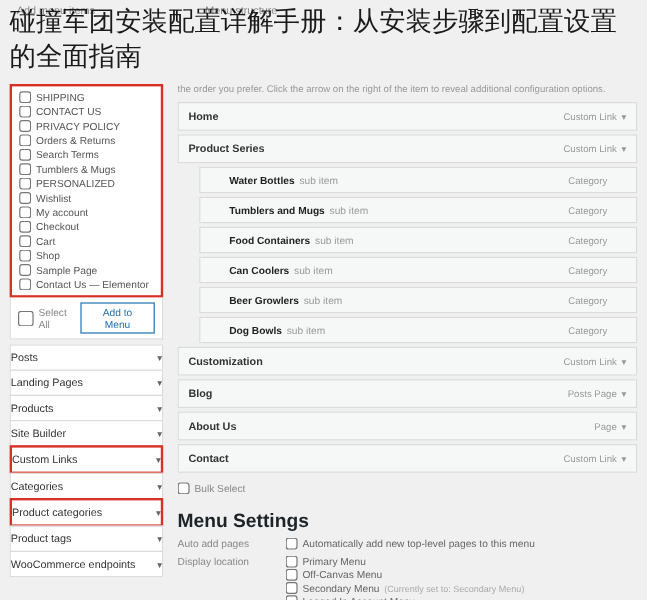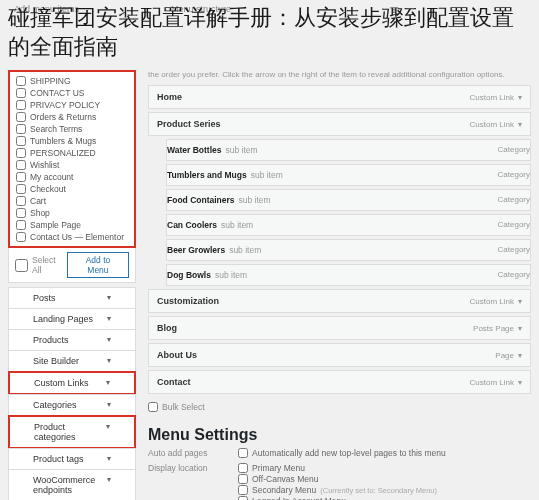--- a/index.html
+++ b/index.html
@@ -10,28 +10,28 @@
 .container{display:flex;gap:12px;padding:4px 8px 8px 8px;margin-top:48px}
 .left-col{width:128px;flex-shrink:0}
 .right-col{flex:1;min-width:0}
 .checkbox-list{border:2px solid #d93025;padding:3px 6px;background:#fff}
 .cb-row{display:flex;align-items:center;gap:4px;padding:1px 0;font-size:8.5px;color:#555}
 .cb-row input{width:10px;height:10px}
 .select-all-row{display:flex;align-items:center;justify-content:flex-end;padding:4px 6px;background:#fff;border:1px solid #dcdcde;border-top:none}
 .select-all-row label{display:flex;align-items:center;gap:4px;font-size:8.5px;color:#888}
 .add-btn{border:1px solid #2271b1;color:#2271b1;background:#fff;padding:2px 6px;font-size:8.5px;cursor:pointer}
 .accordion{margin-top:4px}
-.acc-item{background:#fff;border:1px solid #dcdcde;padding:5px 24px;display:flex;justify-content:space-between;align-items:flex-start;font-size:9px;color:#333;margin-bottom:-1px;cursor:pointer}
+.acc-item{background:#fff;border:1px solid #dcdcde;padding:5px 0;display:flex;justify-content:space-between;align-items:center;font-size:9px;color:#333;margin-bottom:-1px;cursor:pointer}
 .acc-item.red{border:2px solid #d93025}
 .chev{font-size:8px;color:#666}
 .instruction{font-size:8px;color:#999;margin-bottom:6px;white-space:nowrap;overflow:hidden}
 .menu-item{background:#f6f7f7;border:1px solid #dcdcde;padding:6px 8px;display:flex;justify-content:space-between;align-items:center;margin-bottom:3px;font-size:9px;color:#333}
 .menu-item .type{color:#999;font-size:8px;display:flex;align-items:center;gap:4px}
 .sub-items{margin-left:18px}
-.sub-item{background:#f6f7f7;border:1px solid #dcdcde;padding:5px 0;display:flex;justify-content:space-between;align-items:flex-start;margin-bottom:3px;font-size:8.5px}
+.sub-item{background:#f6f7f7;border:1px solid #dcdcde;padding:5px 24px;display:flex;justify-content:space-between;align-items:flex-end;margin-bottom:3px;font-size:8.5px}
 .sub-item .lbl b{color:#222}
 .sub-item .lbl span{color:#999;margin-left:4px}
 .sub-item .type{color:#999;font-size:8px}
 .bulk-row{margin-top:8px;display:flex;align-items:center;gap:4px;font-size:8.5px;color:#888}
 .bulk-row input{width:10px;height:10px}
 .settings-title{margin-top:14px;font-size:16px;font-weight:600;color:#1d2327}
 .settings-row{display:flex;align-items:flex-start;margin-top:4px;font-size:8.5px;color:#666}
 .settings-row .label{width:90px;color:#888}
 .settings-row .opts{flex:1}
 .opt{display:flex;align-items:center;gap:4px;margin-bottom:1px}

